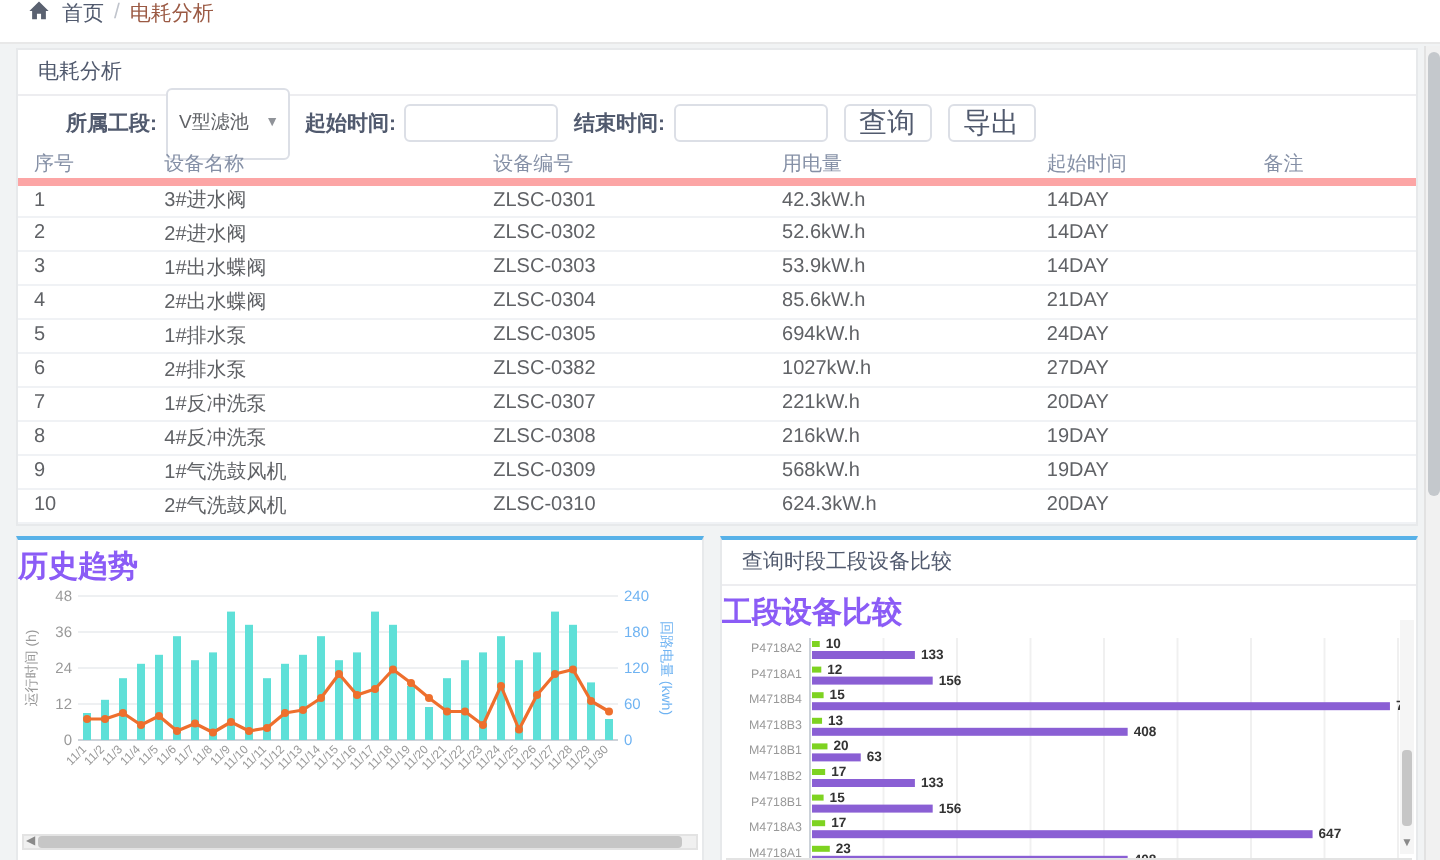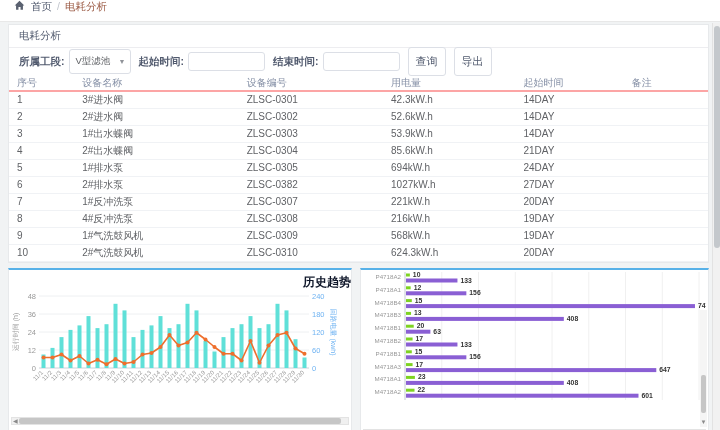--- a/index.html
+++ b/index.html
@@ -18,52 +18,52 @@
   .crumb-sep { color:#c0c4cc; margin:0 5px; }
   .crumb-cur { color:#9b5a44; }
   
   .content { padding:2px 11px 0 8px; }
   .panel { background:#fff; border:1px solid #e7e9eb; }
   .panel-header {
     font-size:10.5px; color:#515a6e; padding:4px 10px;
     border-bottom:1px solid #ededf0; background:#fff;
   }
   
-  .filter-row { display:flex; align-items:center; padding:4px 10px; height:27px; }
+  .filter-row { display:flex; align-items:center; padding:4px 10px; height:27px;margin-left:14px; }
   .f-label { font-size:10.5px; font-weight:bold; color:#515a6e; margin-right:4px; white-space:nowrap; }
   .f-select {
-    width:62px; height:25px; border:1px solid #dcdfe6; border-radius:3px;
+    width:62px; height:36px; border:1px solid #dcdfe6; border-radius:3px;
     background:#fff; display:flex; align-items:center; justify-content:space-between;
     padding:0 4px 0 6px; font-size:9.5px; color:#606266; margin-right:8px; cursor:pointer;
   }
   .f-select .arrow { font-size:7px; color:#909399; }
   .f-input {
     width:77px; height:19px; border:1px solid #dcdfe6; border-radius:3px;
     background:#fff; font-size:9.5px; padding:0 5px; color:#606266; margin-right:8px;
     font-family:"Liberation Sans","DejaVu Sans",sans-serif;
   }
   .f-btn {
-    height:29px; padding:0 7px; margin-right:8px; background:#fff;
-    border:1px solid #dcdfe6; border-radius:3px; font-size:11px; color:#515a6e;
+    height:19px; padding:0 7px; margin-right:8px; background:#fff;
+    border:1px solid #dcdfe6; border-radius:3px; font-size:14px; color:#515a6e;
     cursor:pointer; font-family:Liberation Serif, serif;
   }
   
   table { width:100%; border-collapse:collapse; table-layout:fixed; }
   th,td {
     text-align:left; padding:0 0 0 8px; height:17px; font-weight:normal;
     font-size:10px; overflow:hidden; white-space:nowrap;
   }
-  thead th { color:#8590a6; border-bottom:2px solid #fca5a5; height:16px; }
+  thead th { color:#8590a6; border-bottom:4px solid #fca5a5; height:16px; }
   tbody td { color:#606266; border-bottom:1px solid #f0f2f5; }
   
   .bottom-row { display:flex; margin-top:5px; height:172px; }
   .chart-panel { border-top:2px solid #57b1e8; overflow:hidden; position:relative; }
   .chart-panel.left  { width:344px; margin-right:8px; }
   .chart-panel.right { width:349px; }
-  .chart-title { text-align:right; font-size:12px; font-weight:bold; color:#0f172a; padding:4px 0 1px; }
+  .chart-title { text-align:left; font-size:15px; font-weight:bold; color:#8b5cf6; padding:4px 0 1px; }
   svg text { font-family:"Liberation Sans","DejaVu Sans",sans-serif; }
   
   .hscroll {
     position:absolute; left:2px; right:2px; height:8px; background:#f0f0f0;
     border:1px solid #e3e3e3; display:flex; align-items:center;
   }
   .hscroll .thumb { height:6px; background:#c6c6c6; border-radius:2px; flex:0 0 auto; }
   .hscroll .sarrow { font-size:6px; color:#8a8a8a; line-height:6px; padding:0 1px; }
   .left  .hscroll { bottom:14px; }
   .right .hscroll { bottom:2px; }
@@ -329,20 +329,22 @@
           <circle cx="286.5" cy="56.5" r="2" fill="#ee6f2d"></circle>
           <circle cx="295.5" cy="61.75" r="2" fill="#ee6f2d"></circle>
         </svg>
       <div class="hscroll">
         <span class="sarrow">◀</span>
         <div class="thumb" style="width:96%"></div>
       </div>
     </div>
 
     <div class="panel chart-panel right">
+      <div class="panel-header">查询时段工段设备比较</div>
+      <div class="chart-title">工段设备比较</div>
       <svg id="compare-chart" width="345" height="132">
           <line x1="44" y1="2" x2="44" y2="130" stroke="#f0f0f0" stroke-width="1"></line>
           <line x1="80.75" y1="2" x2="80.75" y2="130" stroke="#f0f0f0" stroke-width="1"></line>
           <line x1="117.5" y1="2" x2="117.5" y2="130" stroke="#f0f0f0" stroke-width="1"></line>
           <line x1="154.25" y1="2" x2="154.25" y2="130" stroke="#f0f0f0" stroke-width="1"></line>
           <line x1="191" y1="2" x2="191" y2="130" stroke="#f0f0f0" stroke-width="1"></line>
           <line x1="227.75" y1="2" x2="227.75" y2="130" stroke="#f0f0f0" stroke-width="1"></line>
           <line x1="264.5" y1="2" x2="264.5" y2="130" stroke="#f0f0f0" stroke-width="1"></line>
           <line x1="301.25" y1="2" x2="301.25" y2="130" stroke="#f0f0f0" stroke-width="1"></line>
           <line x1="338" y1="2" x2="338" y2="130" stroke="#f0f0f0" stroke-width="1"></line>

